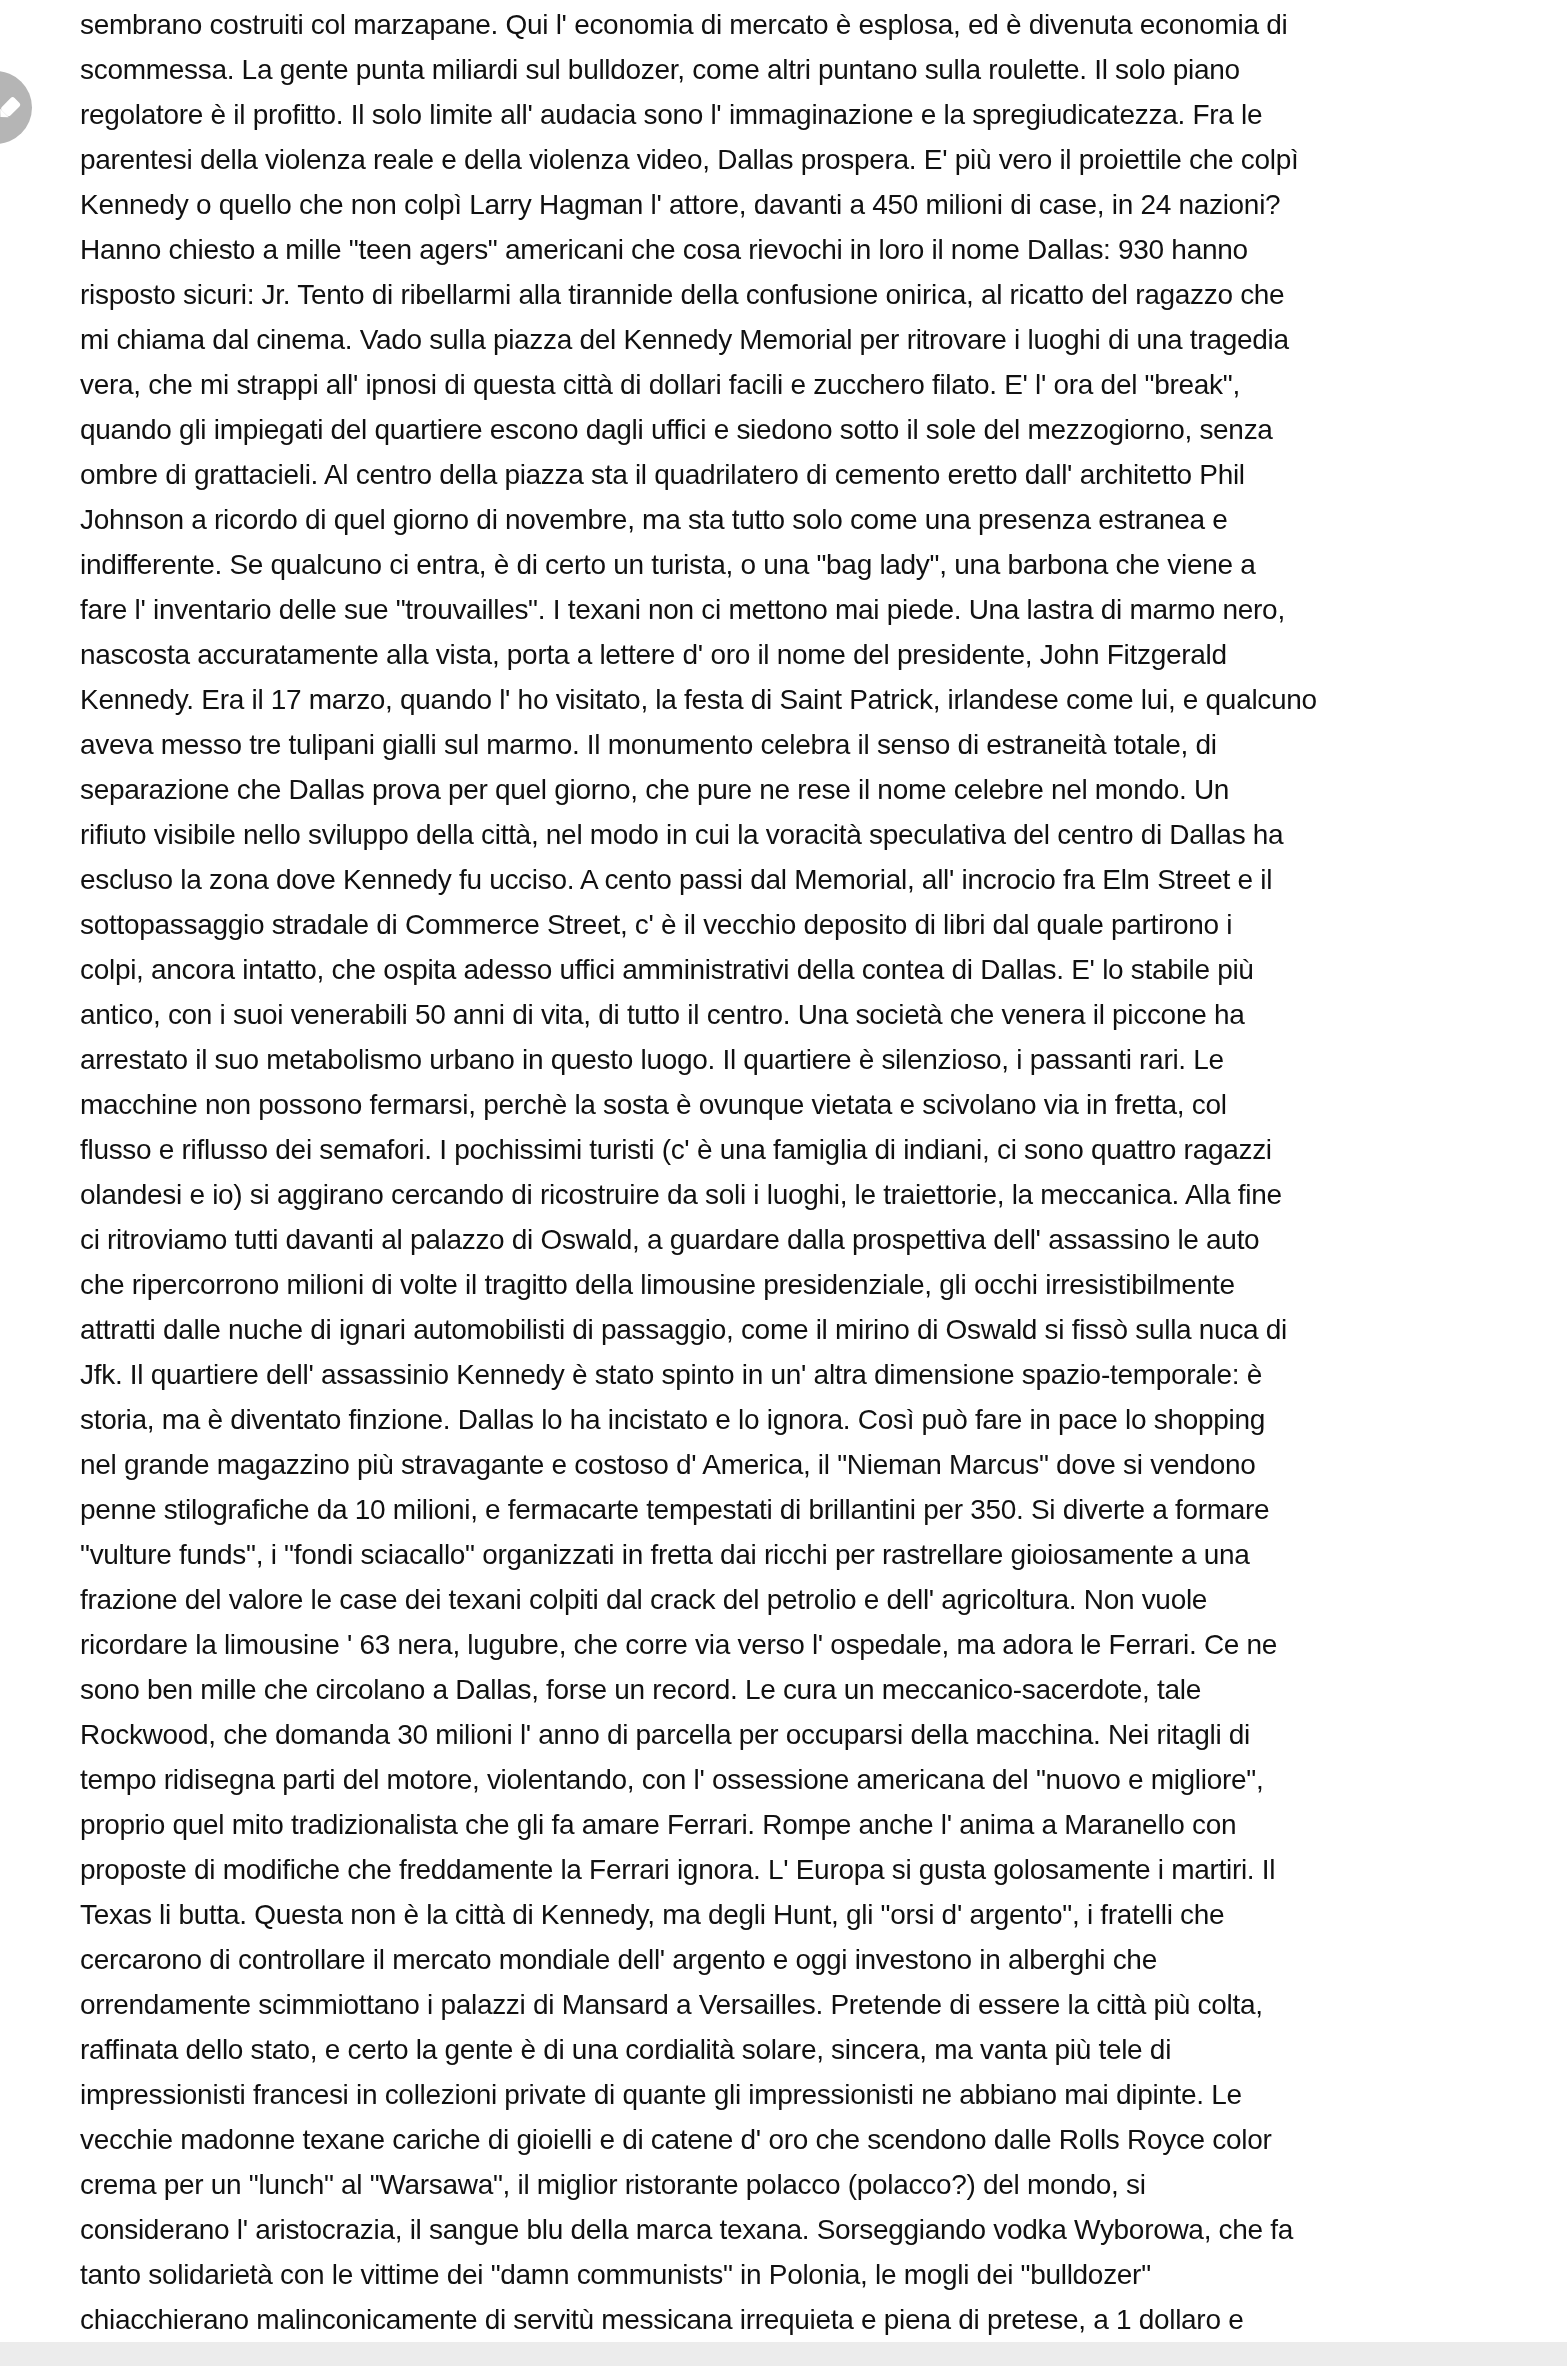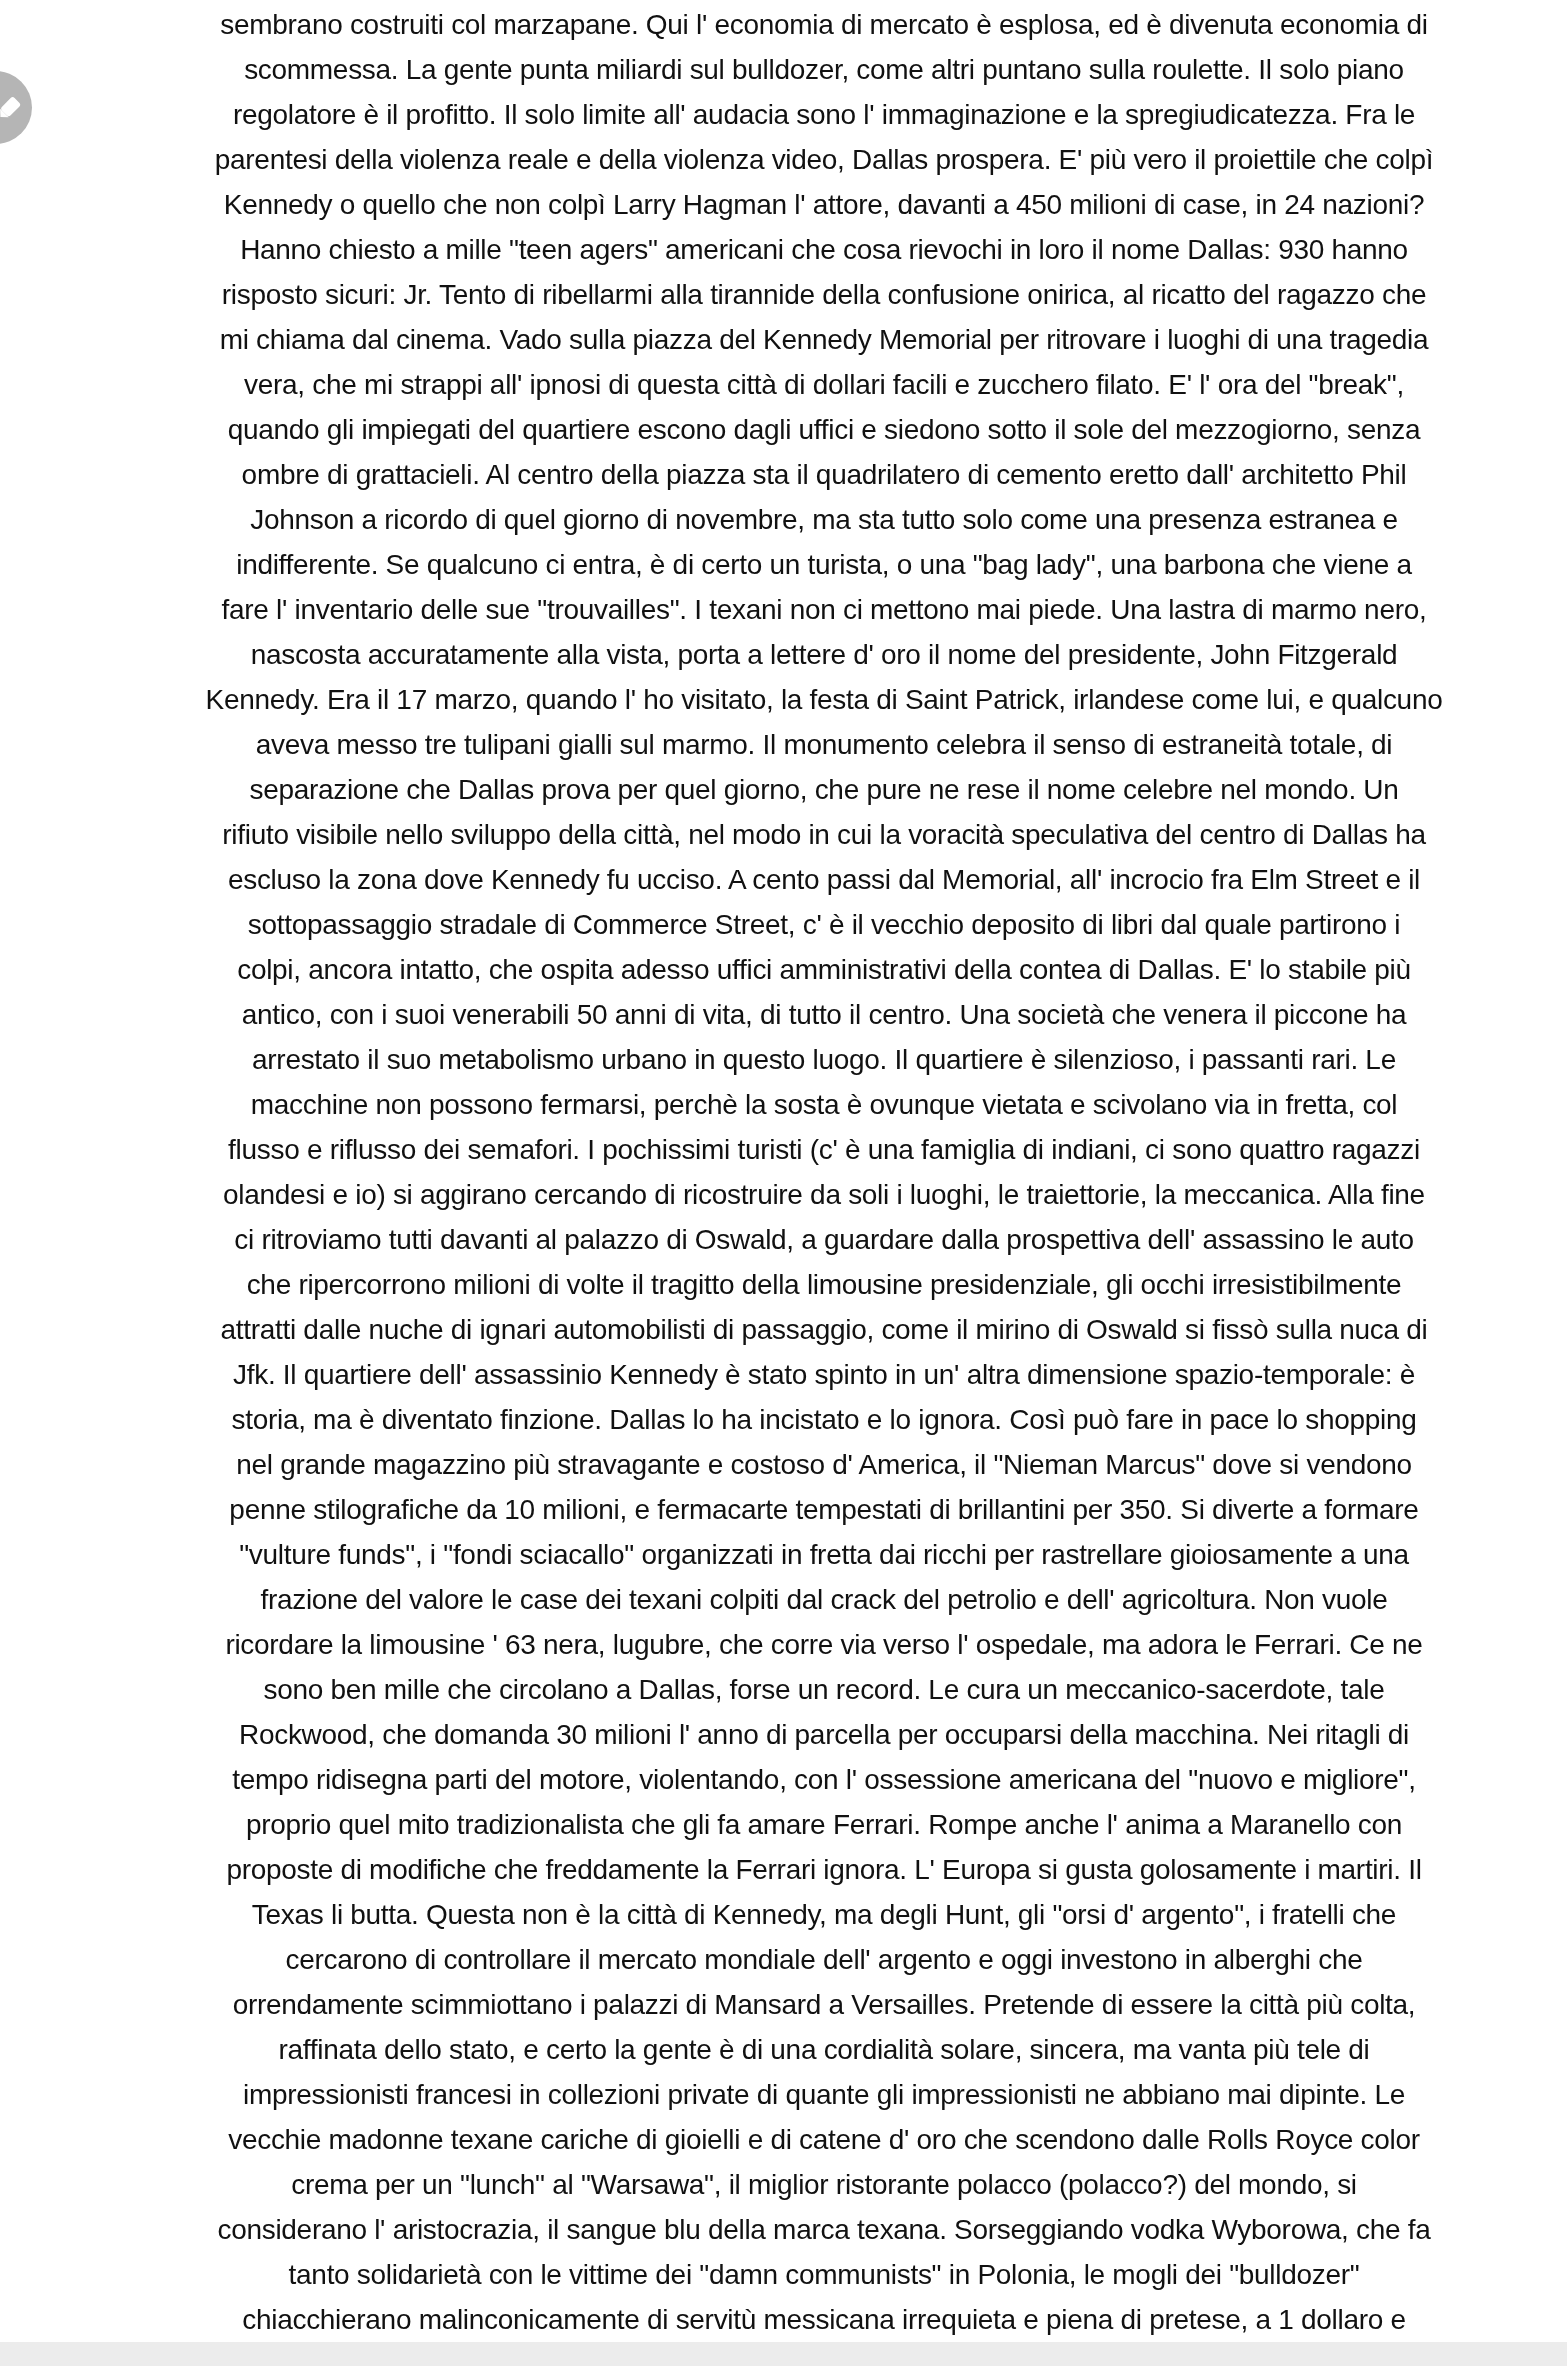--- a/index.html
+++ b/index.html
@@ -18,21 +18,20 @@
     position: absolute;
     top: 1.9px;
     left: 80px;
     right: 0;
     color: #111111;
     font-size: 28px;
     line-height: 45px;
     letter-spacing: -0.3px;
     white-space: pre;
     font-weight: 400;
-    text-align: center;
   }
   .edit-fab {
     position: absolute;
     left: -41px;
     top: 71px;
     width: 73px;
     height: 73px;
     border-radius: 50%;
     background: #b5b5b5;
     cursor: pointer;

